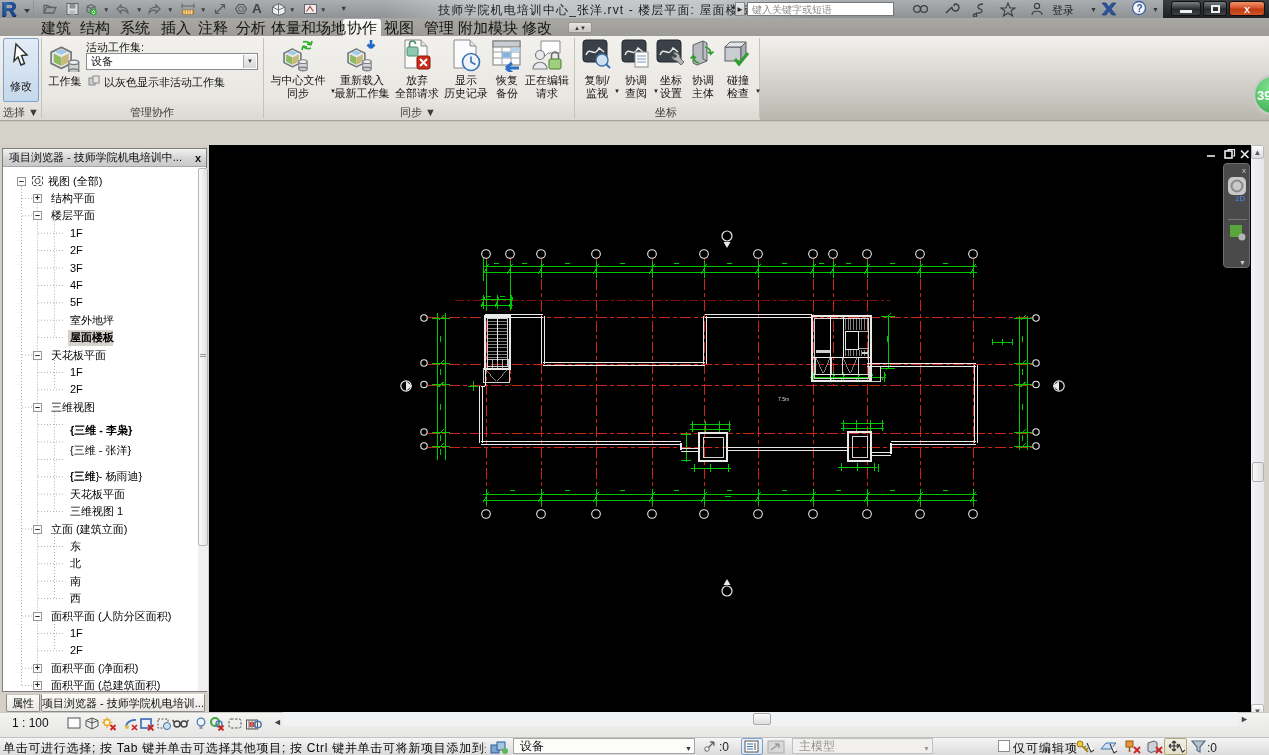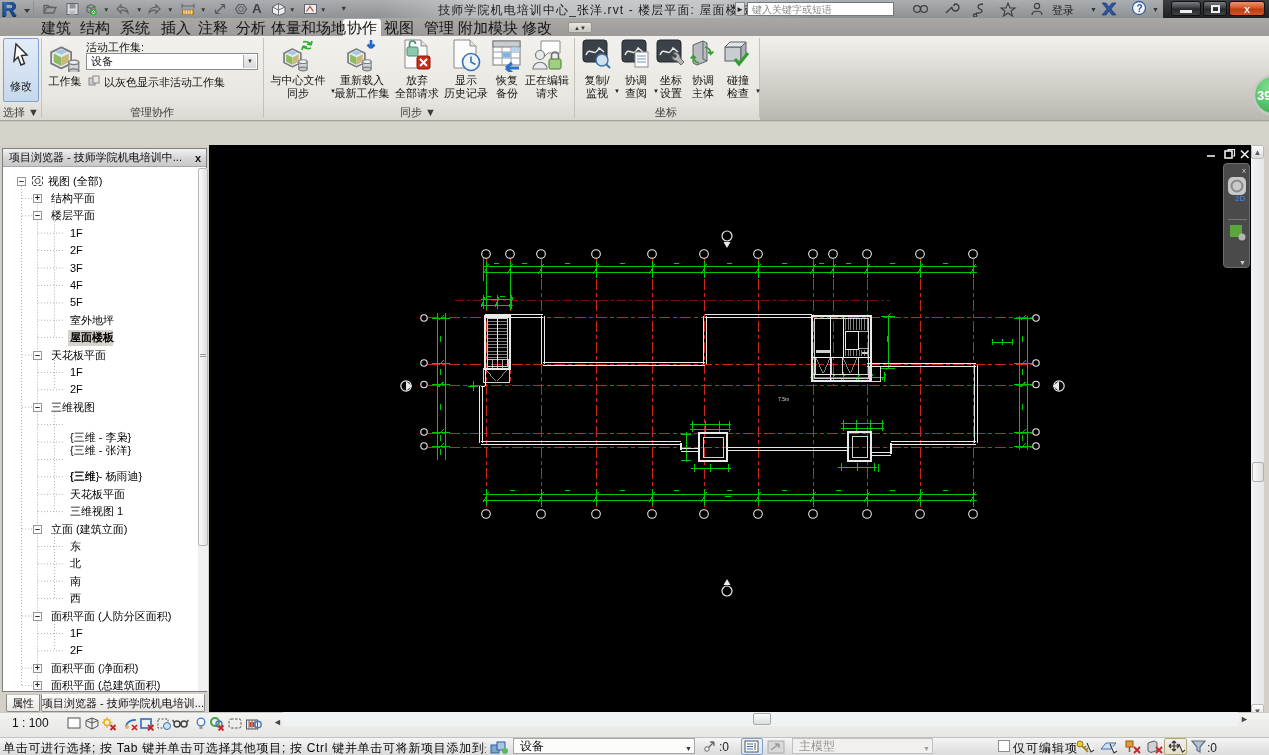--- a/index.html
+++ b/index.html
@@ -729,21 +729,21 @@
         <div class="trow" style="left:66px;top:144.7px;">室外地坪</div>
         <div style="position:absolute;left:64px;top:161.6px;height:16px;width:45px;background:#d6d3cc;"></div>
         <div class="trow" style="left:66px;top:162.1px;font-weight:bold;">屋面楼板</div>
         <div class="texp" style="left:29px;top:182.5px;">–</div>
         <div class="trow" style="left:47px;top:179.5px;">天花板平面</div>
         <div class="trow" style="left:66px;top:196.9px;">1F</div>
         <div class="trow" style="left:66px;top:214.3px;">2F</div>
         <div class="texp" style="left:29px;top:234.7px;">–</div>
         <div class="trow" style="left:47px;top:231.7px;">三维视图</div>
         <div class="trow" style="left:66px;top:249.1px;margin-top:26px;">{三维 - 张洋}</div>
-        <div class="trow" style="left:66px;top:262px;">{三维 - 李枭}</div>
+        <div class="trow" style="left:66px;top:255px;font-weight:bold;">{三维 - 李枭}</div>
         <div class="trow" style="left:66px;top:301px;">{三维 - 杨雨迪}</div>
         <div class="trow" style="left:66px;top:301.3px;">{三维}</div>
         <div class="trow" style="left:66px;top:318.7px;">天花板平面</div>
         <div class="trow" style="left:66px;top:336.1px;">三维视图 1</div>
         <div class="texp" style="left:29px;top:356.5px;">–</div>
         <div class="trow" style="left:47px;top:353.5px;">立面 (建筑立面)</div>
         <div class="trow" style="left:66px;top:370.9px;">东</div>
         <div class="trow" style="left:66px;top:388.3px;">北</div>
         <div class="trow" style="left:66px;top:405.7px;">南</div>
         <div class="trow" style="left:66px;top:423.1px;">西</div>

